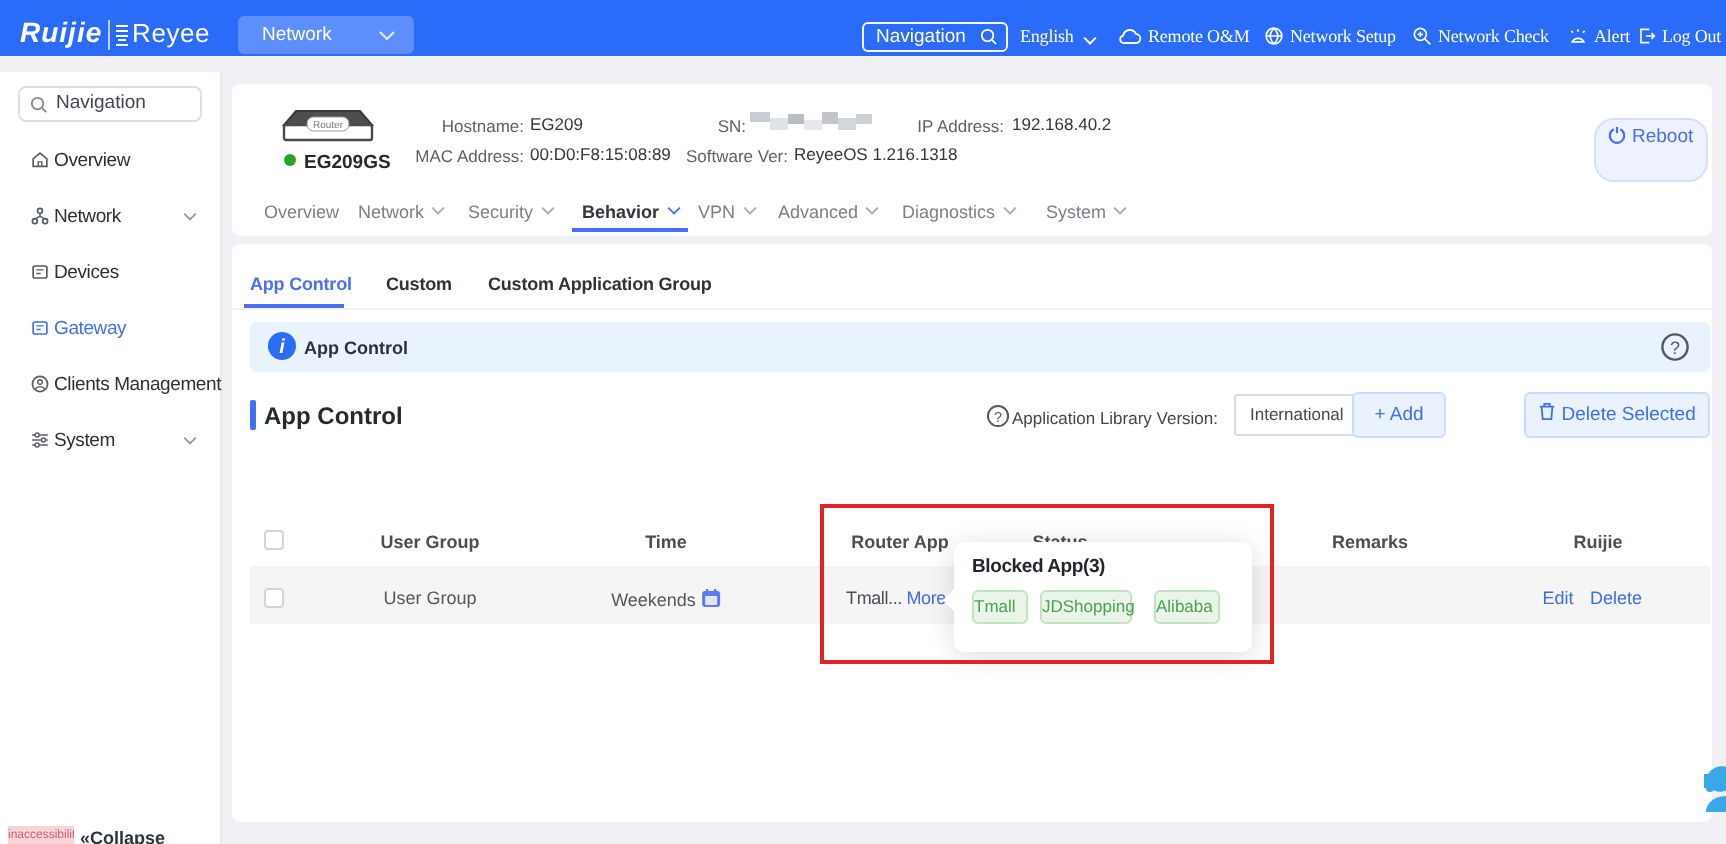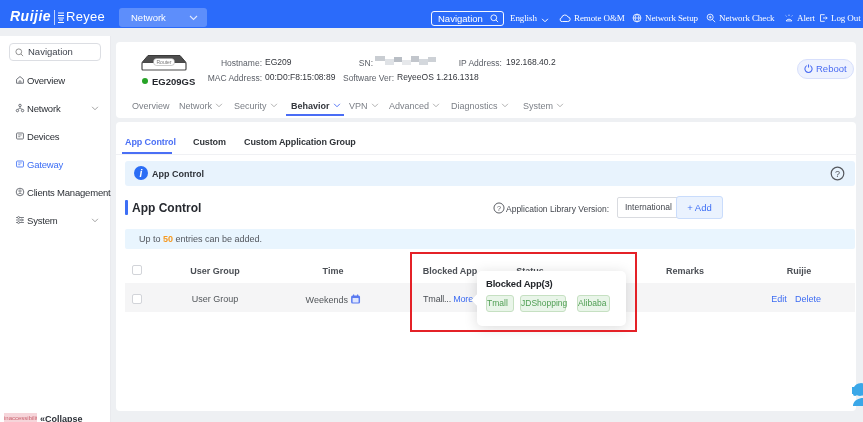--- a/index.html
+++ b/index.html
@@ -26,21 +26,21 @@
 #collapse { position:absolute; left:40px; top:378px; font-size:9px; color:#2f333a; font-weight:bold; white-space:nowrap; }
 #pinkbox { position:absolute; left:4px; top:377px; width:33px; height:10px; background:#f6d5da; color:#c9636f; font-size:6px; overflow:hidden; line-height:10px; }
 
 #card1 { position:absolute; left:116px; top:42px; width:740px; height:76px; background:#fff; border-radius:4px; }
 #card2 { position:absolute; left:116px; top:122px; width:740px; height:289px; background:#fff; border-radius:4px; }
 
 .lbl { position:absolute; font-size:8.5px; color:#5b5f67; white-space:nowrap; transform:translateX(-100%); }
 .val { position:absolute; font-size:8.5px; color:#33363c; white-space:nowrap; }
 #devname { position:absolute; left:26px; top:34px; font-size:9.5px; font-weight:bold; color:#25282e; }
 #devname i { display:inline-block; width:6px; height:6px; background:#27a327; border-radius:50%; margin-right:4px; vertical-align:1px; font-style:normal; }
-#reboot { position:absolute; left:681px; top:17px; width:57px; height:20px; background:#eef2fe; border:1px solid #d7dffc; border-radius:10px; color:#4a6cf2; font-size:9.5px; line-height:18px; text-align:center; }
+#reboot { position:absolute; left:681px; top:17px; width:57px; height:32px; background:#eef2fe; border:1px solid #d7dffc; border-radius:10px; color:#4a6cf2; font-size:9.5px; line-height:18px; text-align:center; }
 .tab { position:absolute; top:59px; font-size:9px; color:#7b7f86; white-space:nowrap; }
 .tab svg { margin-left:3px; vertical-align:1px; }
 .tab.active { color:#33363c; font-weight:bold; }
 #tabline { position:absolute; left:170px; top:72px; width:58px; height:2px; background:#4a6df5; }
 
 .stab { position:absolute; top:15px; font-size:9px; letter-spacing:-.1px; color:#2f3338; font-weight:600; white-space:nowrap; }
 .stab.active { color:#4a6ff5; }
 #stabline { position:absolute; left:6px; top:30px; width:50px; height:2px; background:#4a6ff5; }
 #stabborder { position:absolute; left:0; top:32px; width:740px; height:1px; background:#f0f1f4; }
 #banner { position:absolute; left:9px; top:39px; width:730px; height:25px; background:#e8f3fd; border-radius:3px; }
@@ -273,27 +273,32 @@
       <circle cx="7.5" cy="7.5" r="6.3" stroke="#55585e" stroke-width="1.2" fill="none"></circle>
       <text x="7.5" y="11" font-size="9" text-anchor="middle" fill="#55585e">?</text>
     </svg>
   <div id="alvlabel">Application Library Version:</div>
   <div id="select1">International
     <svg style="position:absolute;right:7px;top:8px" width="8" height="5" viewBox="0 0 9 6">
         <path d="M1 1l3.5 3.5L8 1" stroke="#b6b9c0" stroke-width="1.1" fill="none"></path>
       </svg>
   </div>
   <div id="addbtn">+ Add</div>
-
-  <div id="hintbar">Up to&nbsp;<b>50</b>&nbsp;entries can be added.</div>
+  <div id="delbtn">
+    <svg width="9" height="10" viewBox="0 0 10 11" style="vertical-align:-1px">
+        <path d="M1 2.5h8M3.5 2.5V1h3v1.5M2 2.5l.6 7h4.8l.6-7" stroke="#3e6ff5" fill="none"></path>
+      </svg>
+    Delete Selected
+  </div>
+
 
   <span class="cbx" style="left:16px; top:143px"></span>
   <span class="th" style="left:99px">User Group</span>
   <span class="th" style="left:217px">Time</span>
-  <span class="th" style="left:334px">Blocked App</span>
+  <span class="th" style="left:334px">Router App</span>
   <span class="th" style="left:414px">Status</span>
   <span class="th" style="left:569px">Remarks</span>
   <span class="th" style="left:683px">Ruijie</span>
 
   <div id="datarow"></div>
   <span class="cbx" style="left:16px; top:172px"></span>
   <span class="td" style="left:99px">User Group</span>
   <span class="td" style="left:217px">Weekends
     <svg width="10" height="10" viewBox="0 0 10 10" style="vertical-align:-1px">
         <rect x="0.5" y="1.5" width="9" height="8" rx="1.5" fill="#5b7bf0"></rect>

